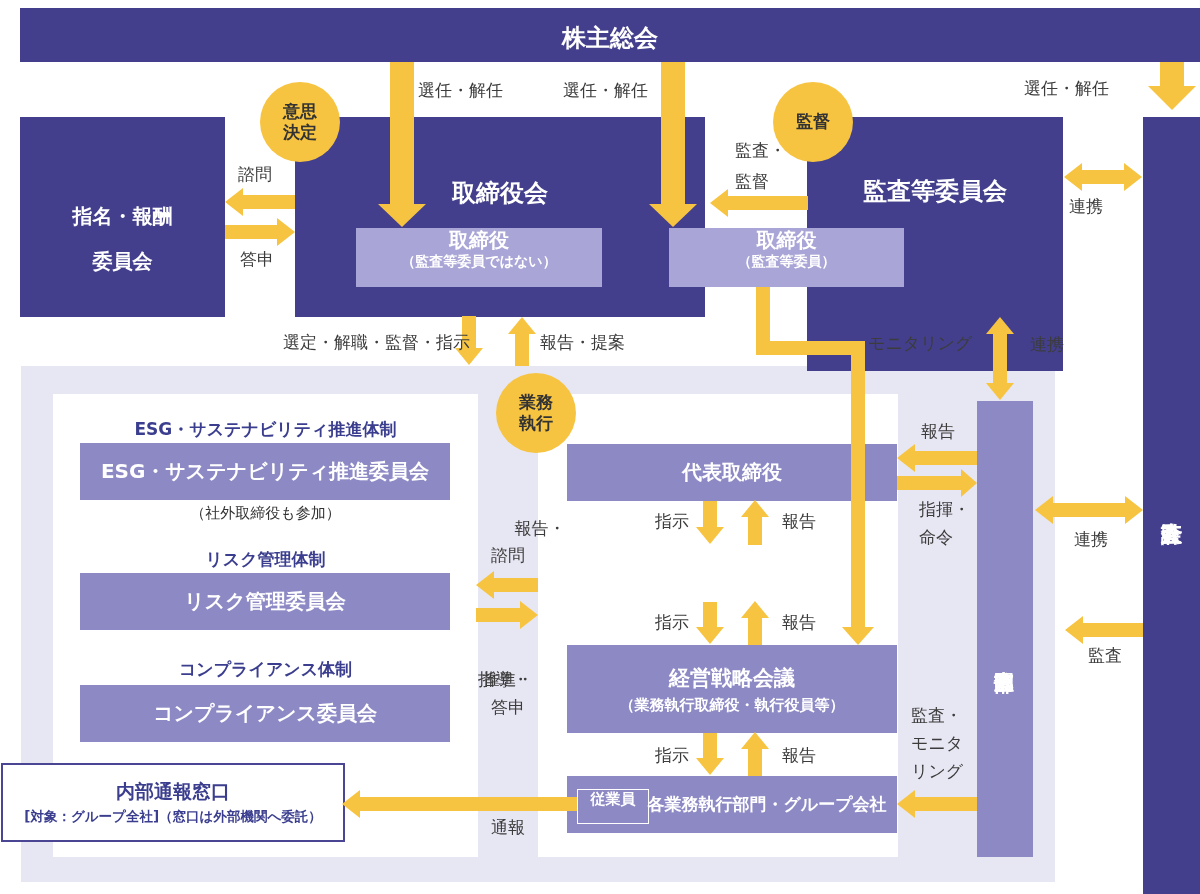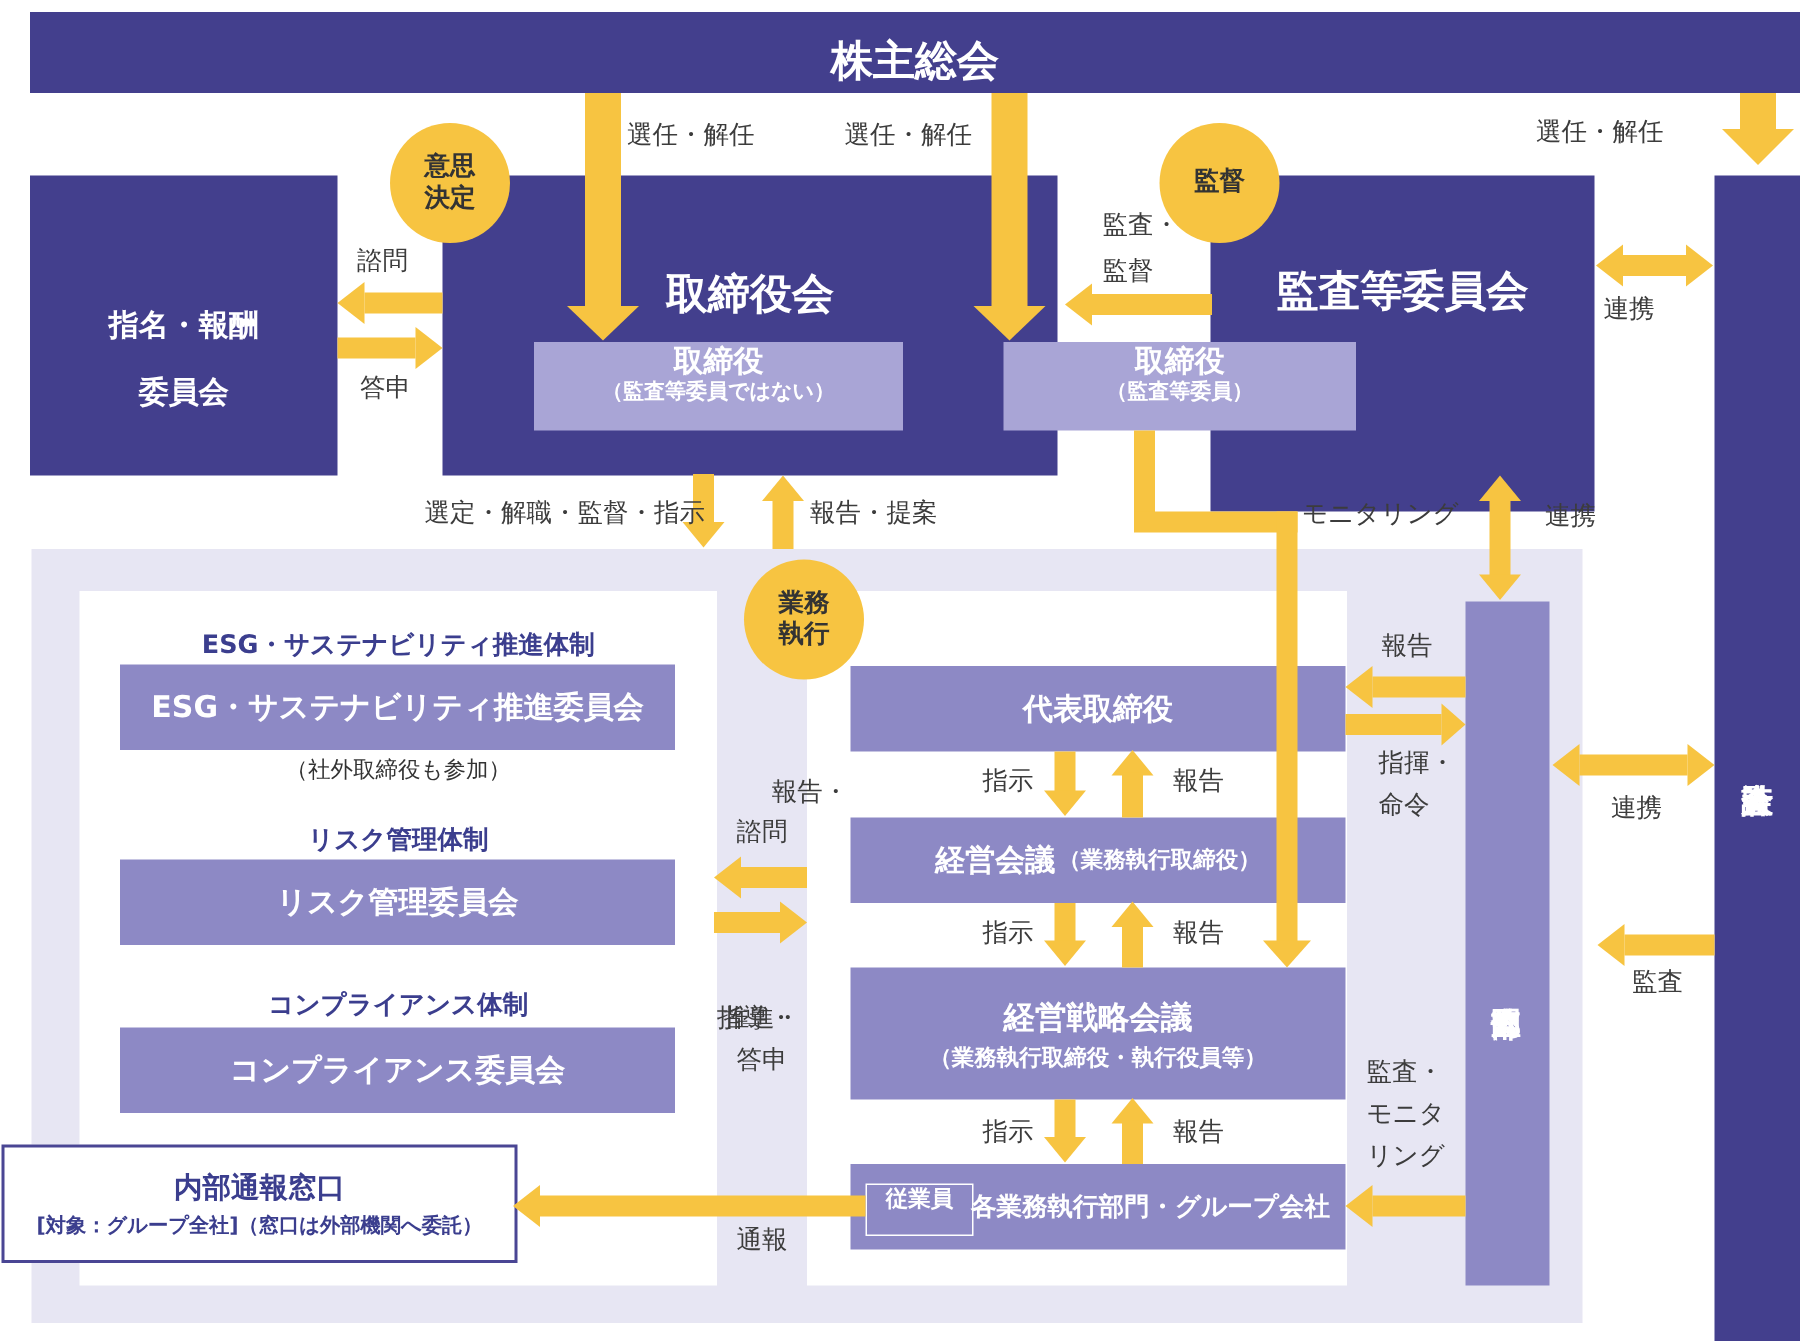--- a/index.html
+++ b/index.html
@@ -14,21 +14,21 @@
   html,body{margin:0;padding:0;background:#fff;}
   body{font-family:"DejaVu Sans","Liberation Sans",sans-serif;}
   #stage{position:relative;width:1200px;height:894px;background:#fff;overflow:hidden;}
   .box-dark{position:absolute;background:var(--dark);color:#fff;z-index:2;}
   .box-mid{position:absolute;background:var(--mid);color:#fff;z-index:3;
            display:flex;align-items:center;justify-content:center;font-size:20px;font-weight:bold;}
   .box-light{position:absolute;background:var(--light);color:#fff;z-index:3;
            display:flex;flex-direction:column;align-items:center;line-height:1.25;margin-left:29px;}
   .panel-lav{position:absolute;background:var(--lav);z-index:1;}
   .panel-white{position:absolute;background:#fff;z-index:2;}
-  .title{position:absolute;width:100%;text-align:center;font-size:28px;font-weight:bold;color:#fff;}
+  .title{position:absolute;width:100%;text-align:center;font-size:24px;font-weight:bold;color:#fff;}
   .lbl{position:absolute;color:var(--ink);font-size:17px;white-space:nowrap;z-index:7;line-height:1.1;}
   .lbl-c{text-align:center;}
   .heading{position:absolute;left:53px;width:425px;text-align:center;font-size:17px;font-weight:bold;
            color:var(--headblue);z-index:4;white-space:nowrap;}
   .note{position:absolute;left:53px;width:425px;text-align:center;font-size:15px;color:#333;z-index:4;}
   .circle{position:absolute;width:80px;height:80px;border-radius:50%;background:var(--yellow);
           color:#333;display:flex;flex-direction:column;align-items:center;justify-content:center;
           font-size:17px;font-weight:bold;line-height:1.25;z-index:6;}
   .vtext{writing-mode:vertical-rl;text-orientation:upright;font-weight:bold;color:#fff;}
   #arrows{position:absolute;left:0;top:0;z-index:5;}
@@ -54,21 +54,21 @@
 
   <div class="box-dark" style="left:20px;top:117px;width:205px;height:200px;">
     <div class="title" style="top:86px;font-size:20px;">指名・報酬</div>
     <div class="title" style="top:131px;font-size:20px;">委員会</div>
   </div>
 
   <div class="box-dark" style="left:295px;top:117px;width:410px;height:200px;">
     <div class="title" style="top:60px;">取締役会</div>
   </div>
 
-  <div class="box-dark" style="left:807px;top:117px;width:256px;height:224px;">
+  <div class="box-dark" style="left:807px;top:117px;width:256px;height:254px;">
     <div class="title" style="top:58px;">監査等委員会</div>
   </div>
 
   <div class="box-dark" style="left:1143px;top:117px;width:57px;height:777px;display:flex;align-items:center;justify-content:center;">
     <span class="vtext" style="font-size:21px;">会計監査人</span>
   </div>
 
   <div class="box-light" style="left:327px;top:228px;width:246px;height:59px;">
     <div style="font-size:20px;font-weight:bold;">取締役</div>
     <div style="font-size:14px;font-weight:bold;">（監査等委員ではない）</div>
@@ -101,24 +101,20 @@
 
   <div class="wb">
     <div style="font-size:19px;font-weight:bold;">内部通報窓口</div>
     <div style="font-size:13.5px;font-weight:bold;">[対象：グループ全社]（窓口は外部機関へ委託）</div>
   </div>
 
   <div class="box-mid" style="left:567px;top:444px;width:330px;height:57px;">
     <span>代表取締役</span>
   </div>
 
-  <div class="box-mid" style="left:567px;top:545px;width:330px;height:57px;gap:2px;">
-    <span>経営会議</span>
-    <span style="font-size:15px;">（業務執行取締役）</span>
-  </div>
 
   <div class="box-mid" style="left:567px;top:645px;width:330px;height:88px;flex-direction:column;gap:4px;">
     <span style="font-size:21px;">経営戦略会議</span>
     <span style="font-size:15px;">（業務執行取締役・執行役員等）</span>
   </div>
 
   <div class="box-mid" style="left:567px;top:776px;width:330px;height:57px;font-size:17px;padding-left:70px;width:260px;">
     <div class="emp">
       <span>従業員</span>
     </div>

